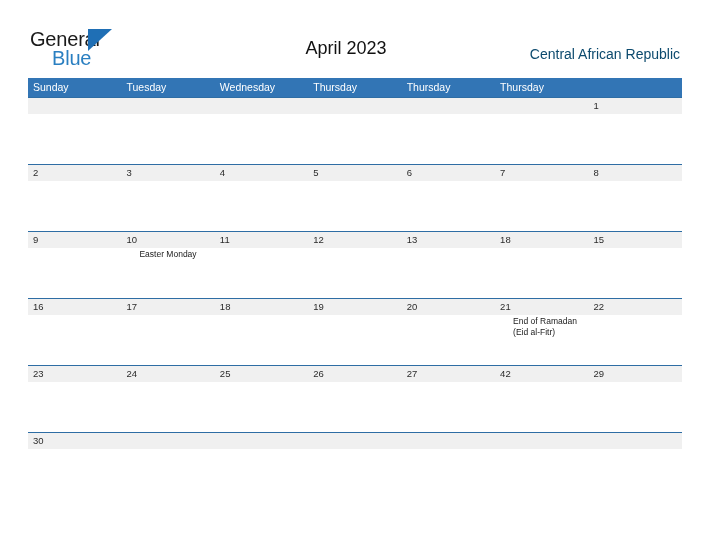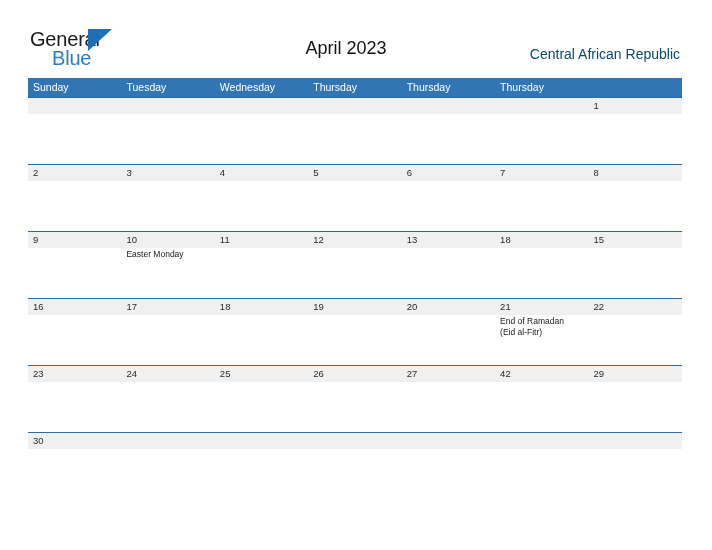--- a/index.html
+++ b/index.html
@@ -128,21 +128,21 @@
     height: 16px;
     font-size: 9.5px;
     line-height: 16px;
     color: #2b2b2b;
     padding-left: 5px;
     white-space: nowrap;
   }
 
   .events-layer {
     position: absolute;
-    left: 0;
+    left: 13px;
     top: 16px;
     width: 654px;
     height: 51px;
     display: flex;
   }
   .event-cell {
     width: 93.43px;
     padding-left: 5px;
     padding-top: 1px;
   }

